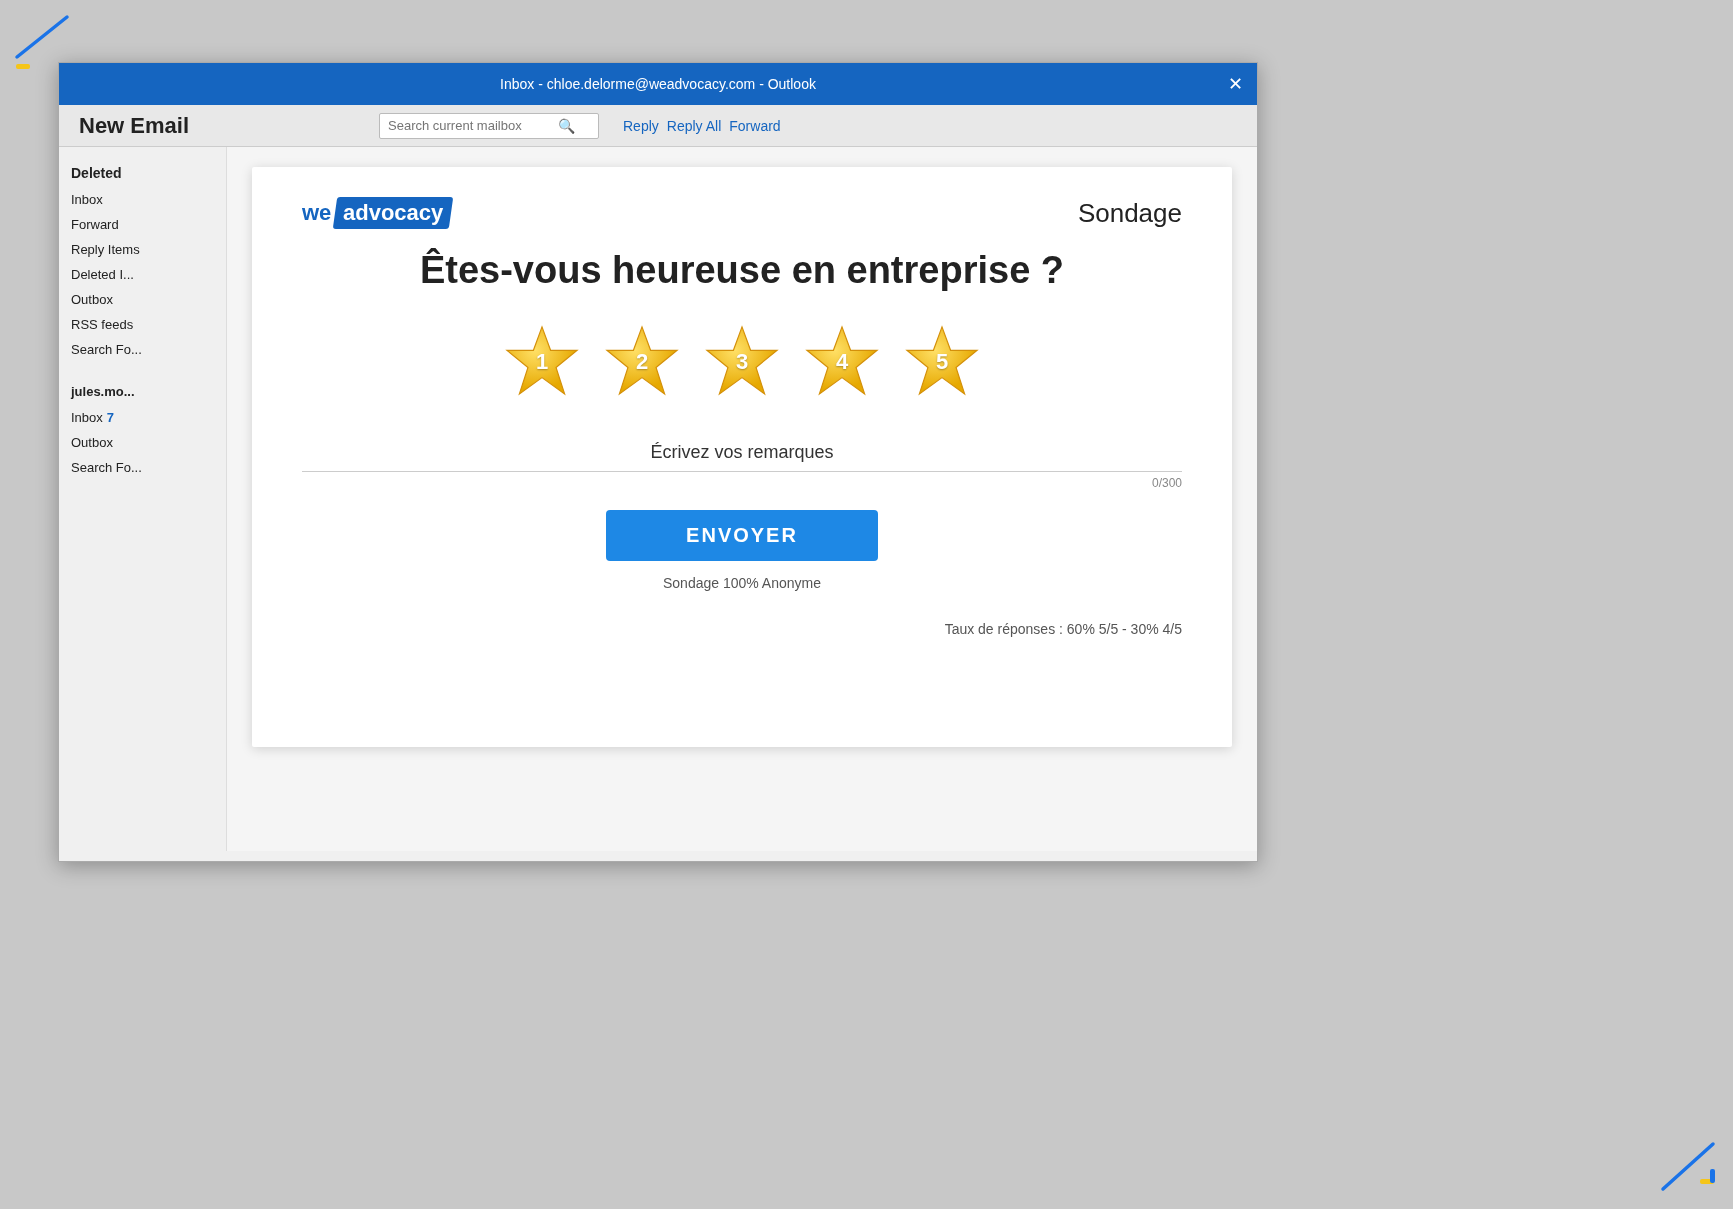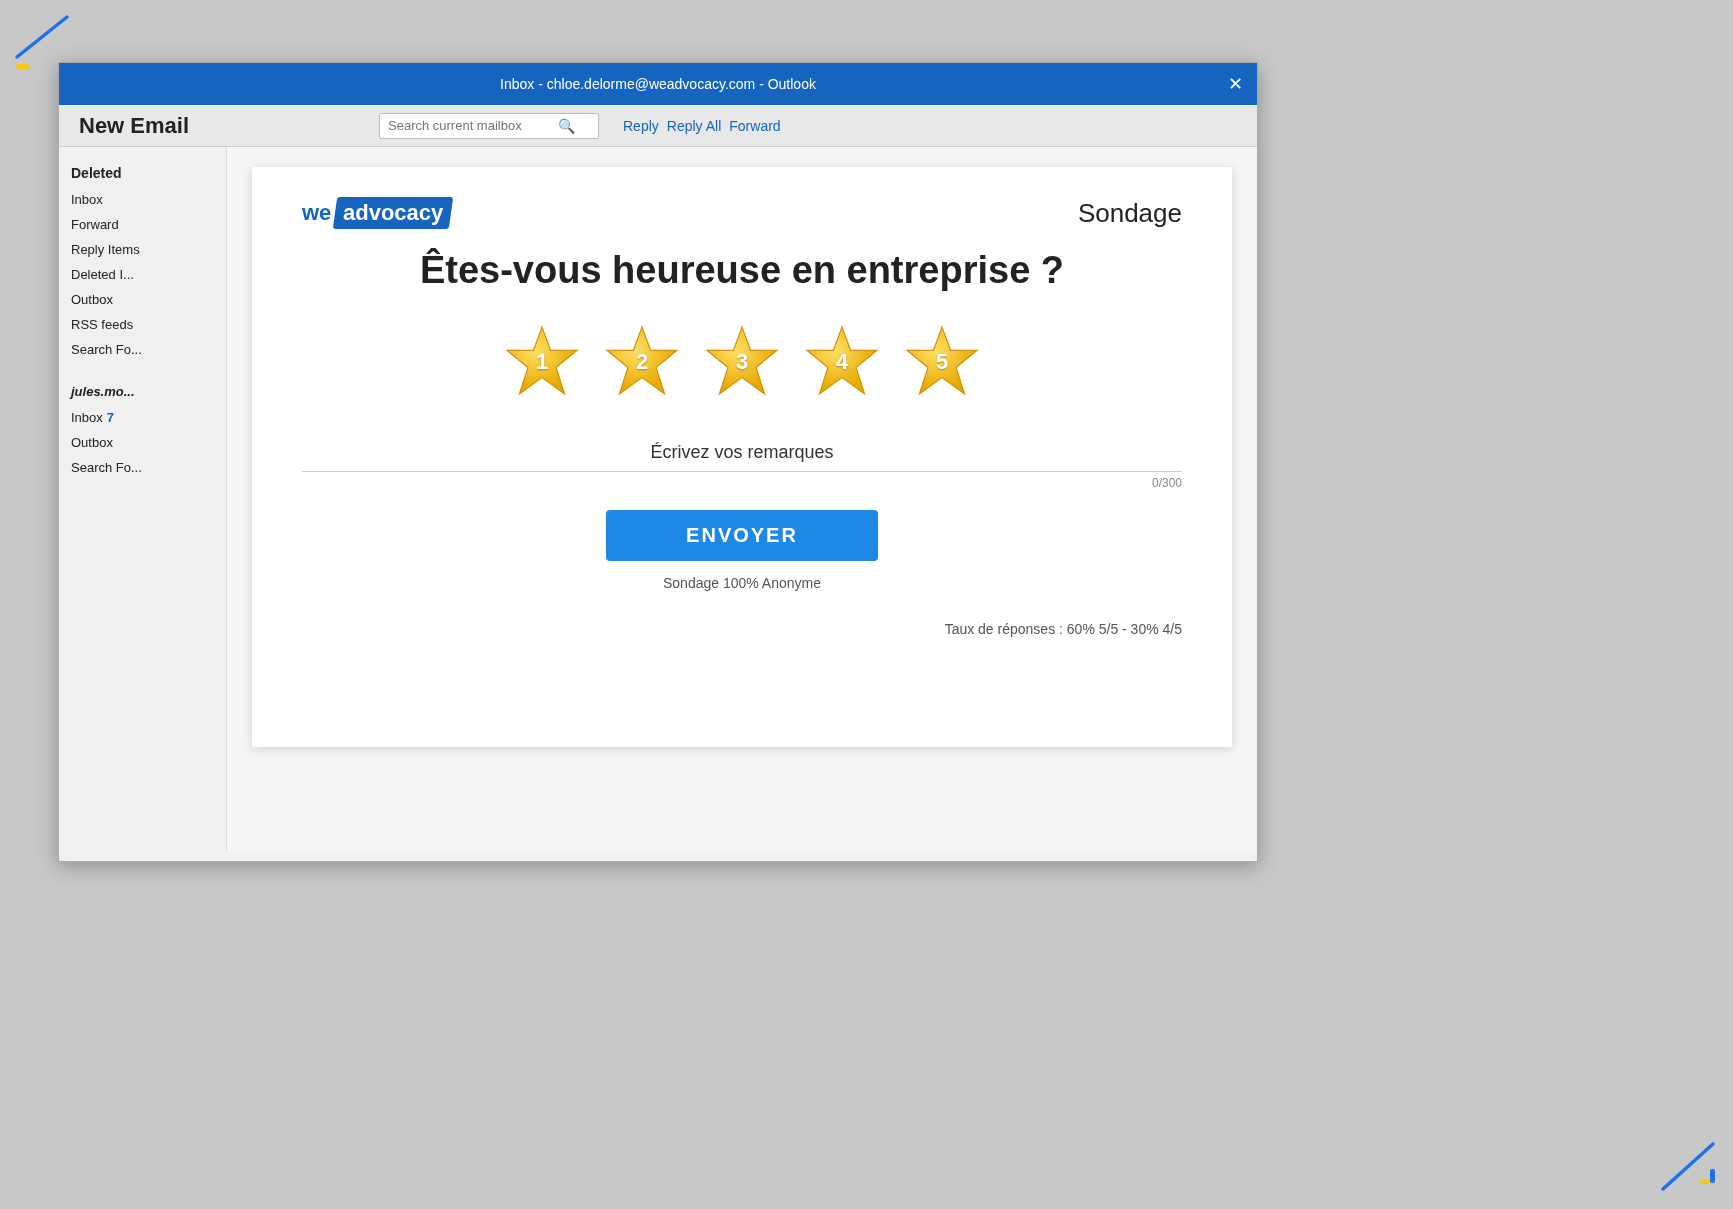--- a/index.html
+++ b/index.html
@@ -146,21 +146,20 @@
     .sidebar-divider {
       height: 16px;
     }
     .sidebar-section2-title {
       font-size: 13px;
       font-weight: 700;
       color: #222;
       padding: 6px 12px;
       white-space: nowrap;
       overflow: hidden;
-      font-style: italic;
     }
 
     
     .email-area {
       flex: 1;
       background: #f5f5f5;
       position: relative;
       overflow: hidden;
     }
 

